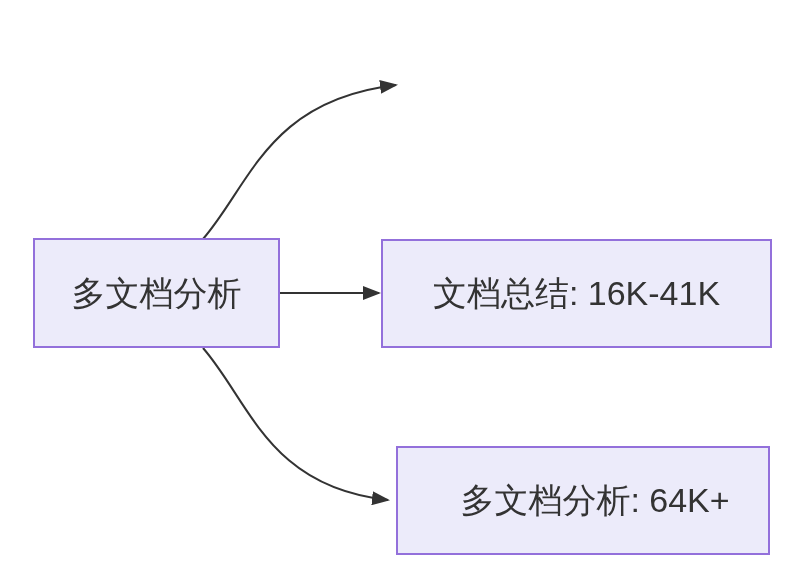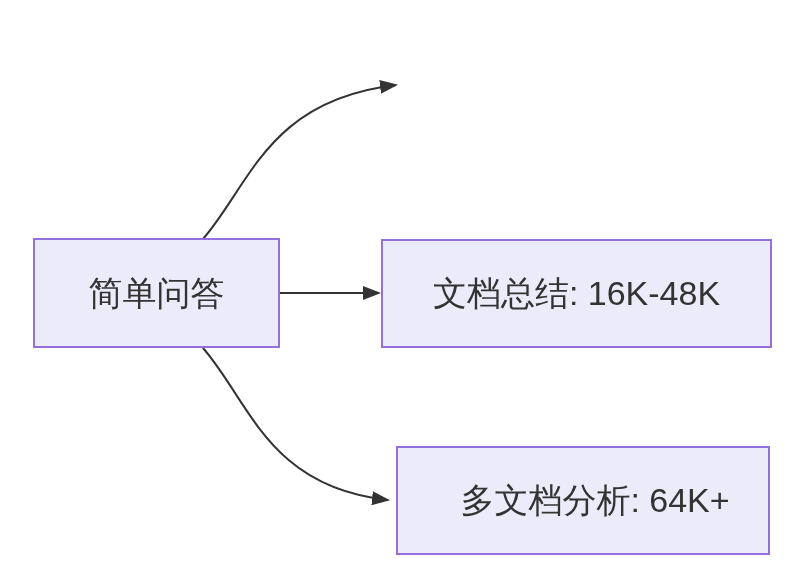--- a/index.html
+++ b/index.html
@@ -56,25 +56,25 @@
       <marker id="arrow" markerUnits="userSpaceOnUse" markerWidth="18" markerHeight="14" refX="16" refY="7" orient="auto">
         <path class="arrowhead" d="M0,0 L18,7 L0,14 Z"></path>
       </marker>
     </defs>
     <path class="edge" d="M203,239 C250,185 268,100 396,85" marker-end="url(#arrow)"></path>
     <path class="edge" d="M280,293 L379,293" marker-end="url(#arrow)"></path>
     <path class="edge" d="M203,348 C250,402 268,487 388,500" marker-end="url(#arrow)"></path>
   </svg>
 
   <div class="node node-root">
-    <span>简单问答</span>
+    <span>多文档分析</span>
   </div>
 
 
   <div class="node node-branch1">
-    <span>文档总结: 16K-48K</span>
+    <span>文档总结: 16K-41K</span>
   </div>
 
   <div class="node node-branch2">
     <span>多文档分析: 64K+</span>
   </div>
 
 </div>
 
 </body></html>

